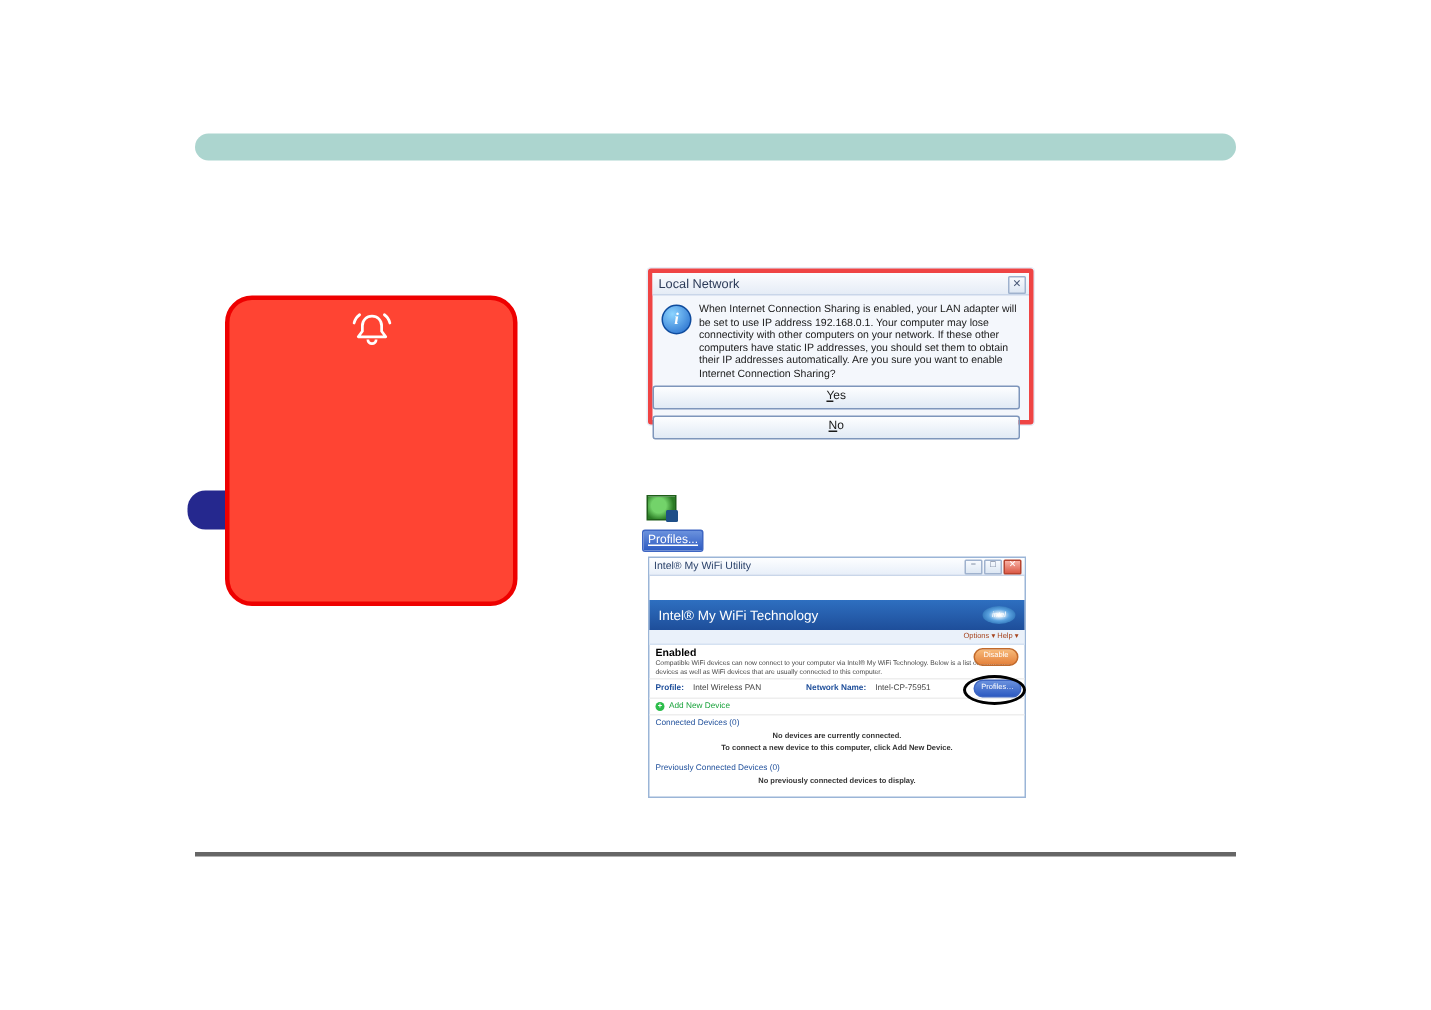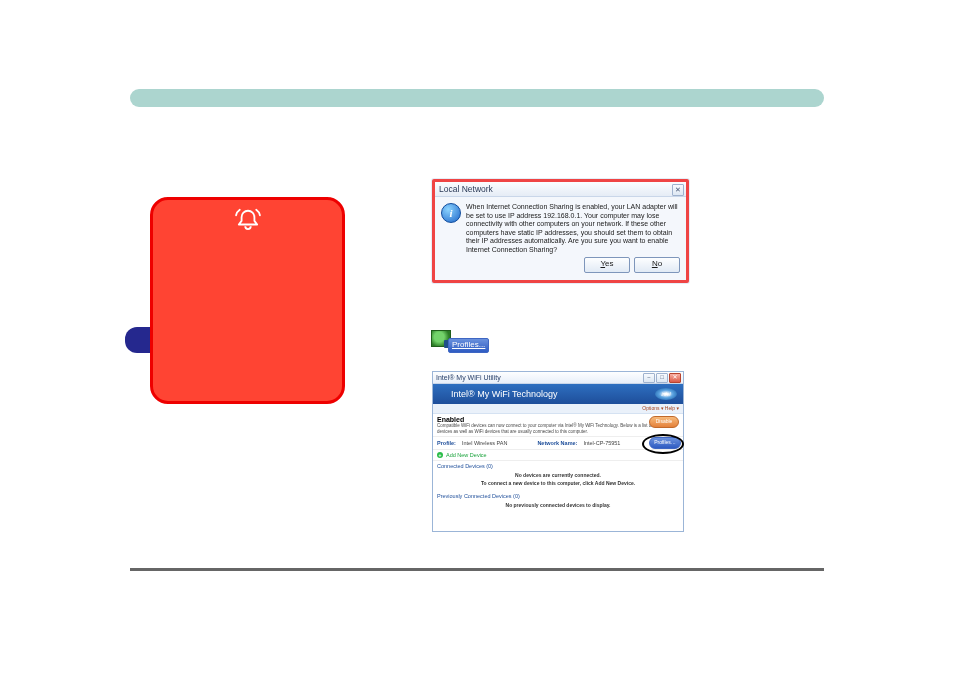--- a/index.html
+++ b/index.html
@@ -115,20 +115,21 @@
     flex: 1;
     font-size: 7px;
     line-height: 8.5px;
     color: #1a1a1a;
   }
   .dialog-buttons {
     display: flex;
     justify-content: flex-end;
     padding: 3px 6px 5px 0;
     gap: 4px;
+    flex-direction: column;
   }
   .win-btn {
     min-width: 32px;
     height: 14px;
     line-height: 12px;
     font-size: 8px;
     text-align: center;
     background: linear-gradient(#FDFEFF,#E1EAF5);
     border: 1px solid #7E96BB;
     border-radius: 2px;
@@ -154,31 +155,30 @@
     right: -2px;
     bottom: -2px;
     width: 8px;
     height: 8px;
     background: #1f4f88;
     border-radius: 1px;
   }
   .profiles-btn {
     position: absolute;
     left: 428px;
-    top: 338px;
+    top: 353px;
     height: 13px;
     line-height: 12px;
     padding: 0 3px;
     font-size: 8px;
     background: linear-gradient(#6A91DD,#2E5BC2);
     color: #fff;
     border: 1px solid #3E66C3;
     border-radius: 2px;
     text-decoration: underline;
-    margin-left: 20px;
   }
 
   
   .intel-window {
     position: absolute;
     left: 432px;
     top: 371px;
     width: 250px;
     height: 159px;
     background: #fff;
@@ -217,22 +217,23 @@
     background: linear-gradient(#F8B0A4,#DB5A47);
     border-color: #B7442F;
     color: #fff;
   }
   .intel-banner {
     height: 20px;
     background: linear-gradient(#2E6FC0,#1E4E9A);
     color: #fff;
     font-size: 9px;
     line-height: 20px;
-    padding-left: 18px;
+    padding-left: 6px;
     position: relative;
+    margin-top: 16px;
   }
   .intel-logo {
     position: absolute;
     right: 6px;
     top: 4px;
     width: 22px;
     height: 12px;
     background: radial-gradient(ellipse at center, #fff 8%, #5aa2e0 45%, #1b5fa6 90%);
     border-radius: 50%;
     display: flex;

